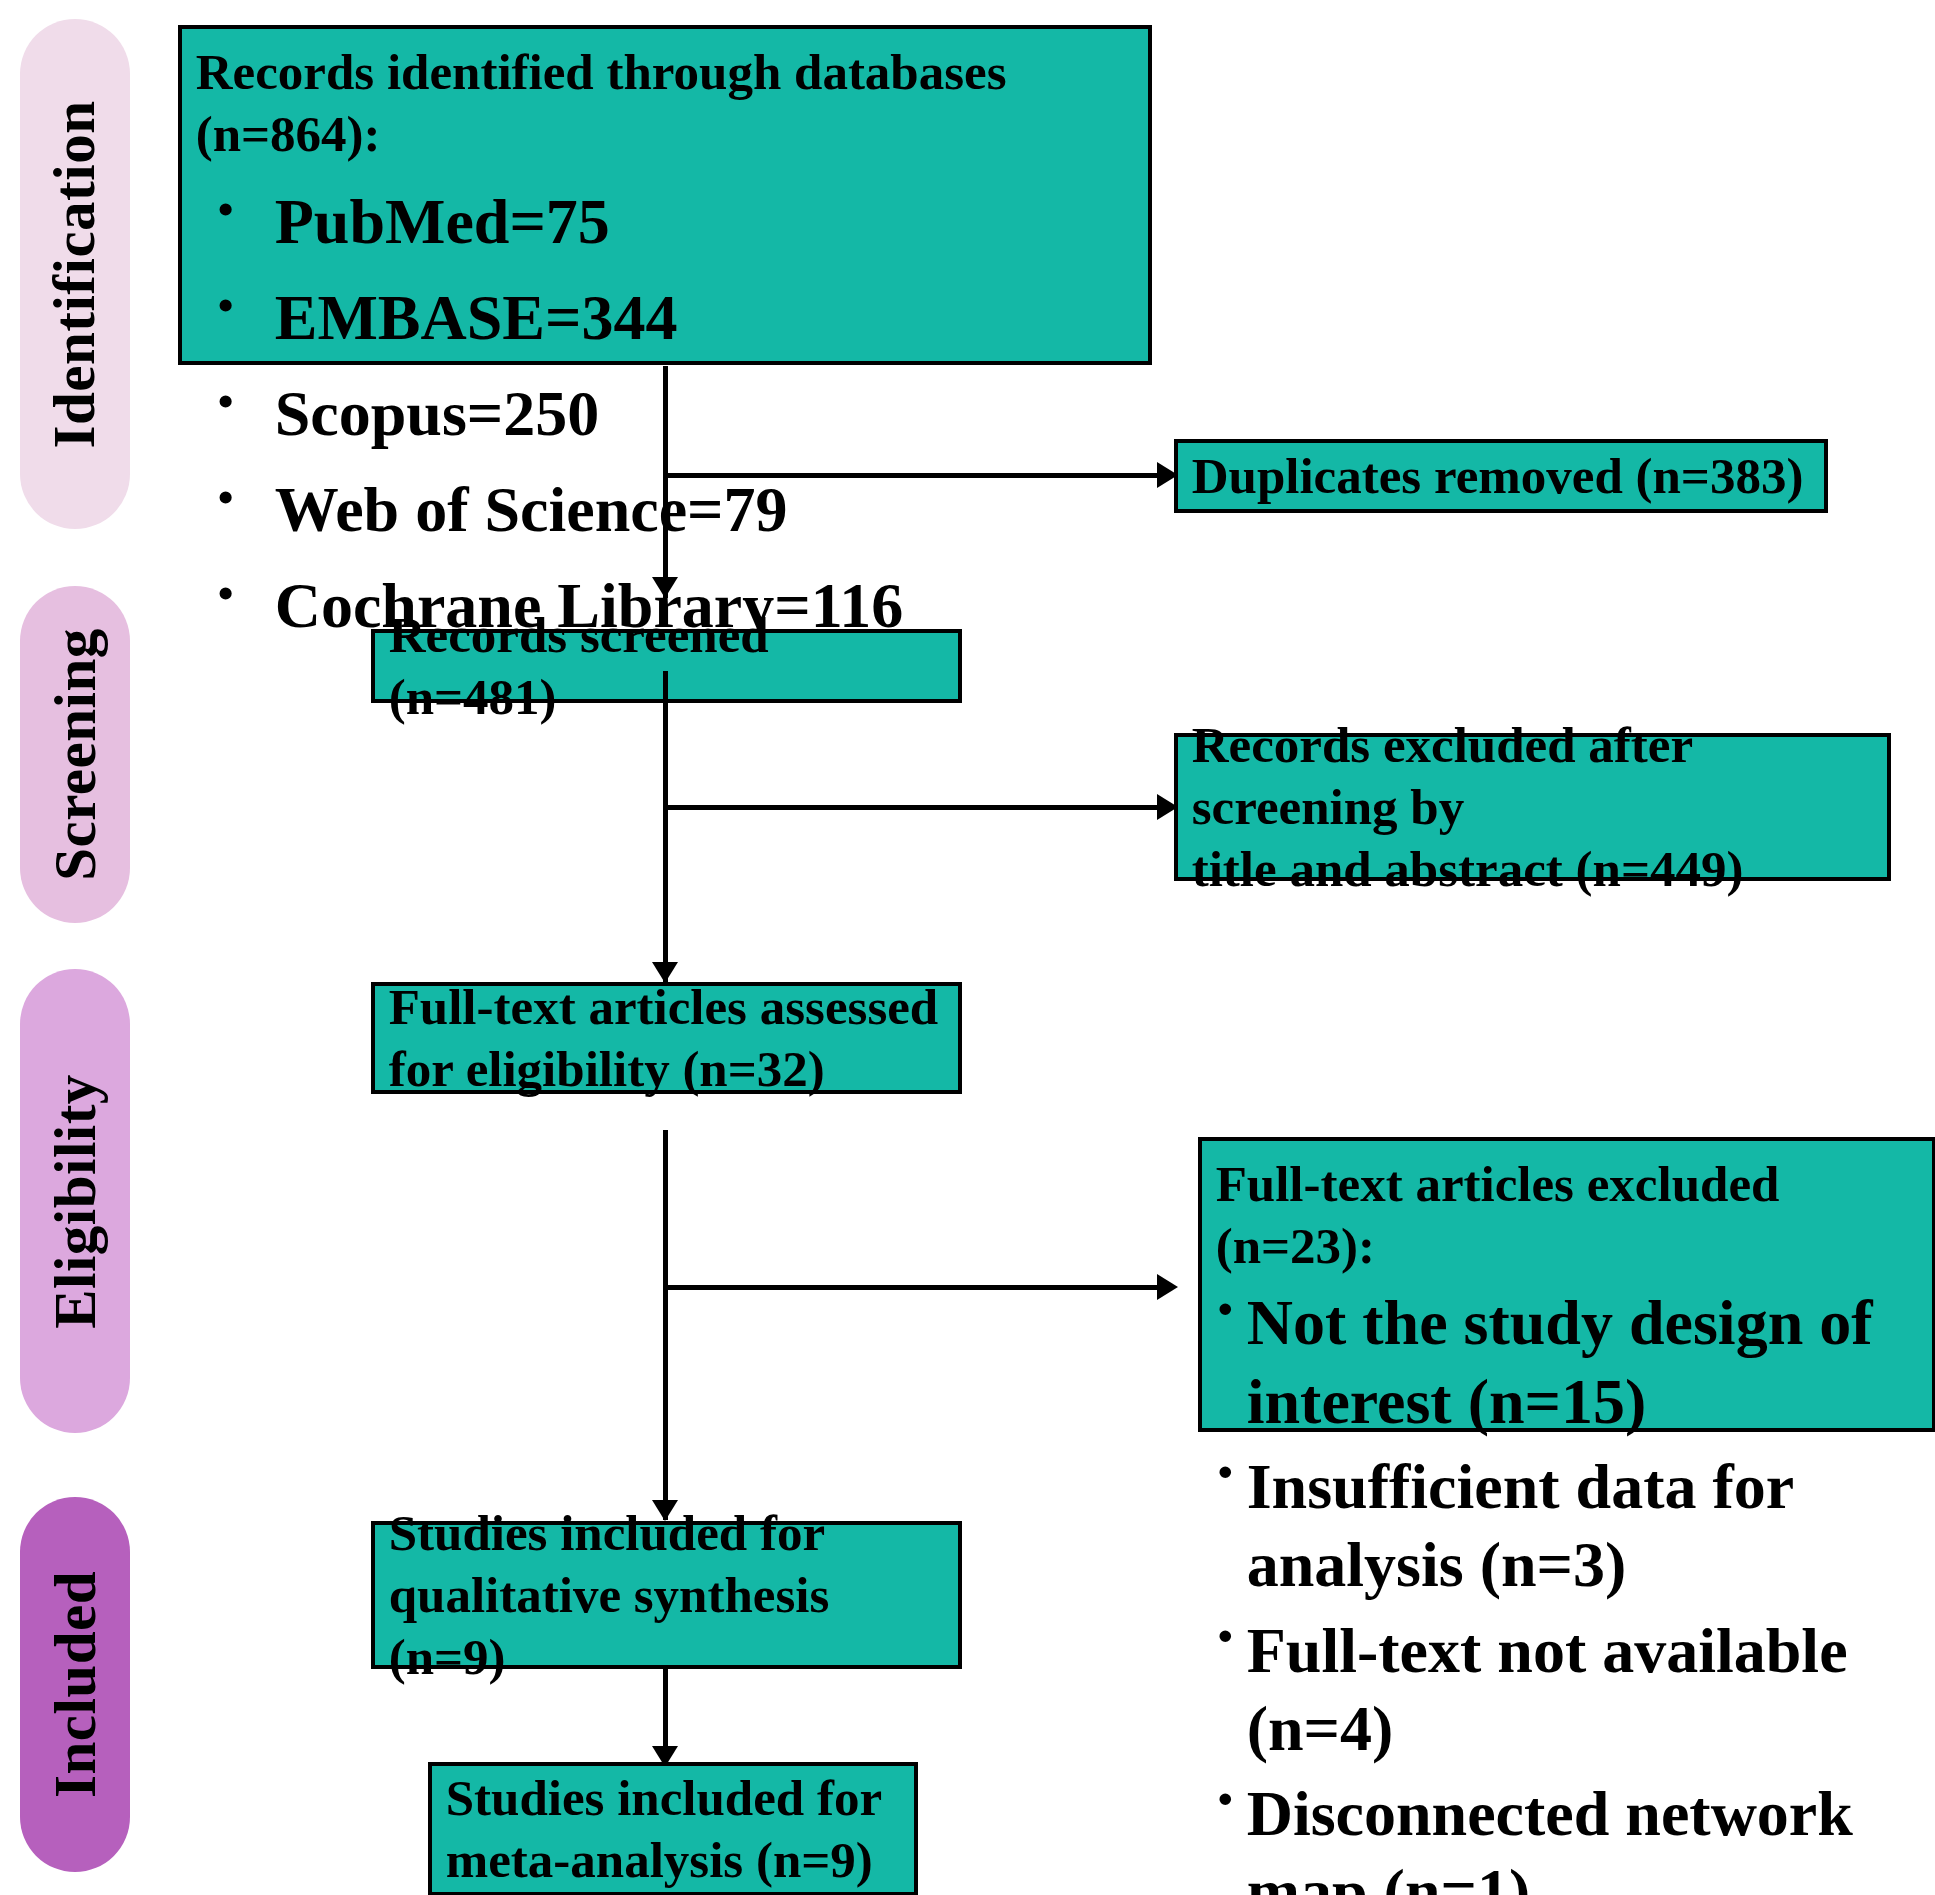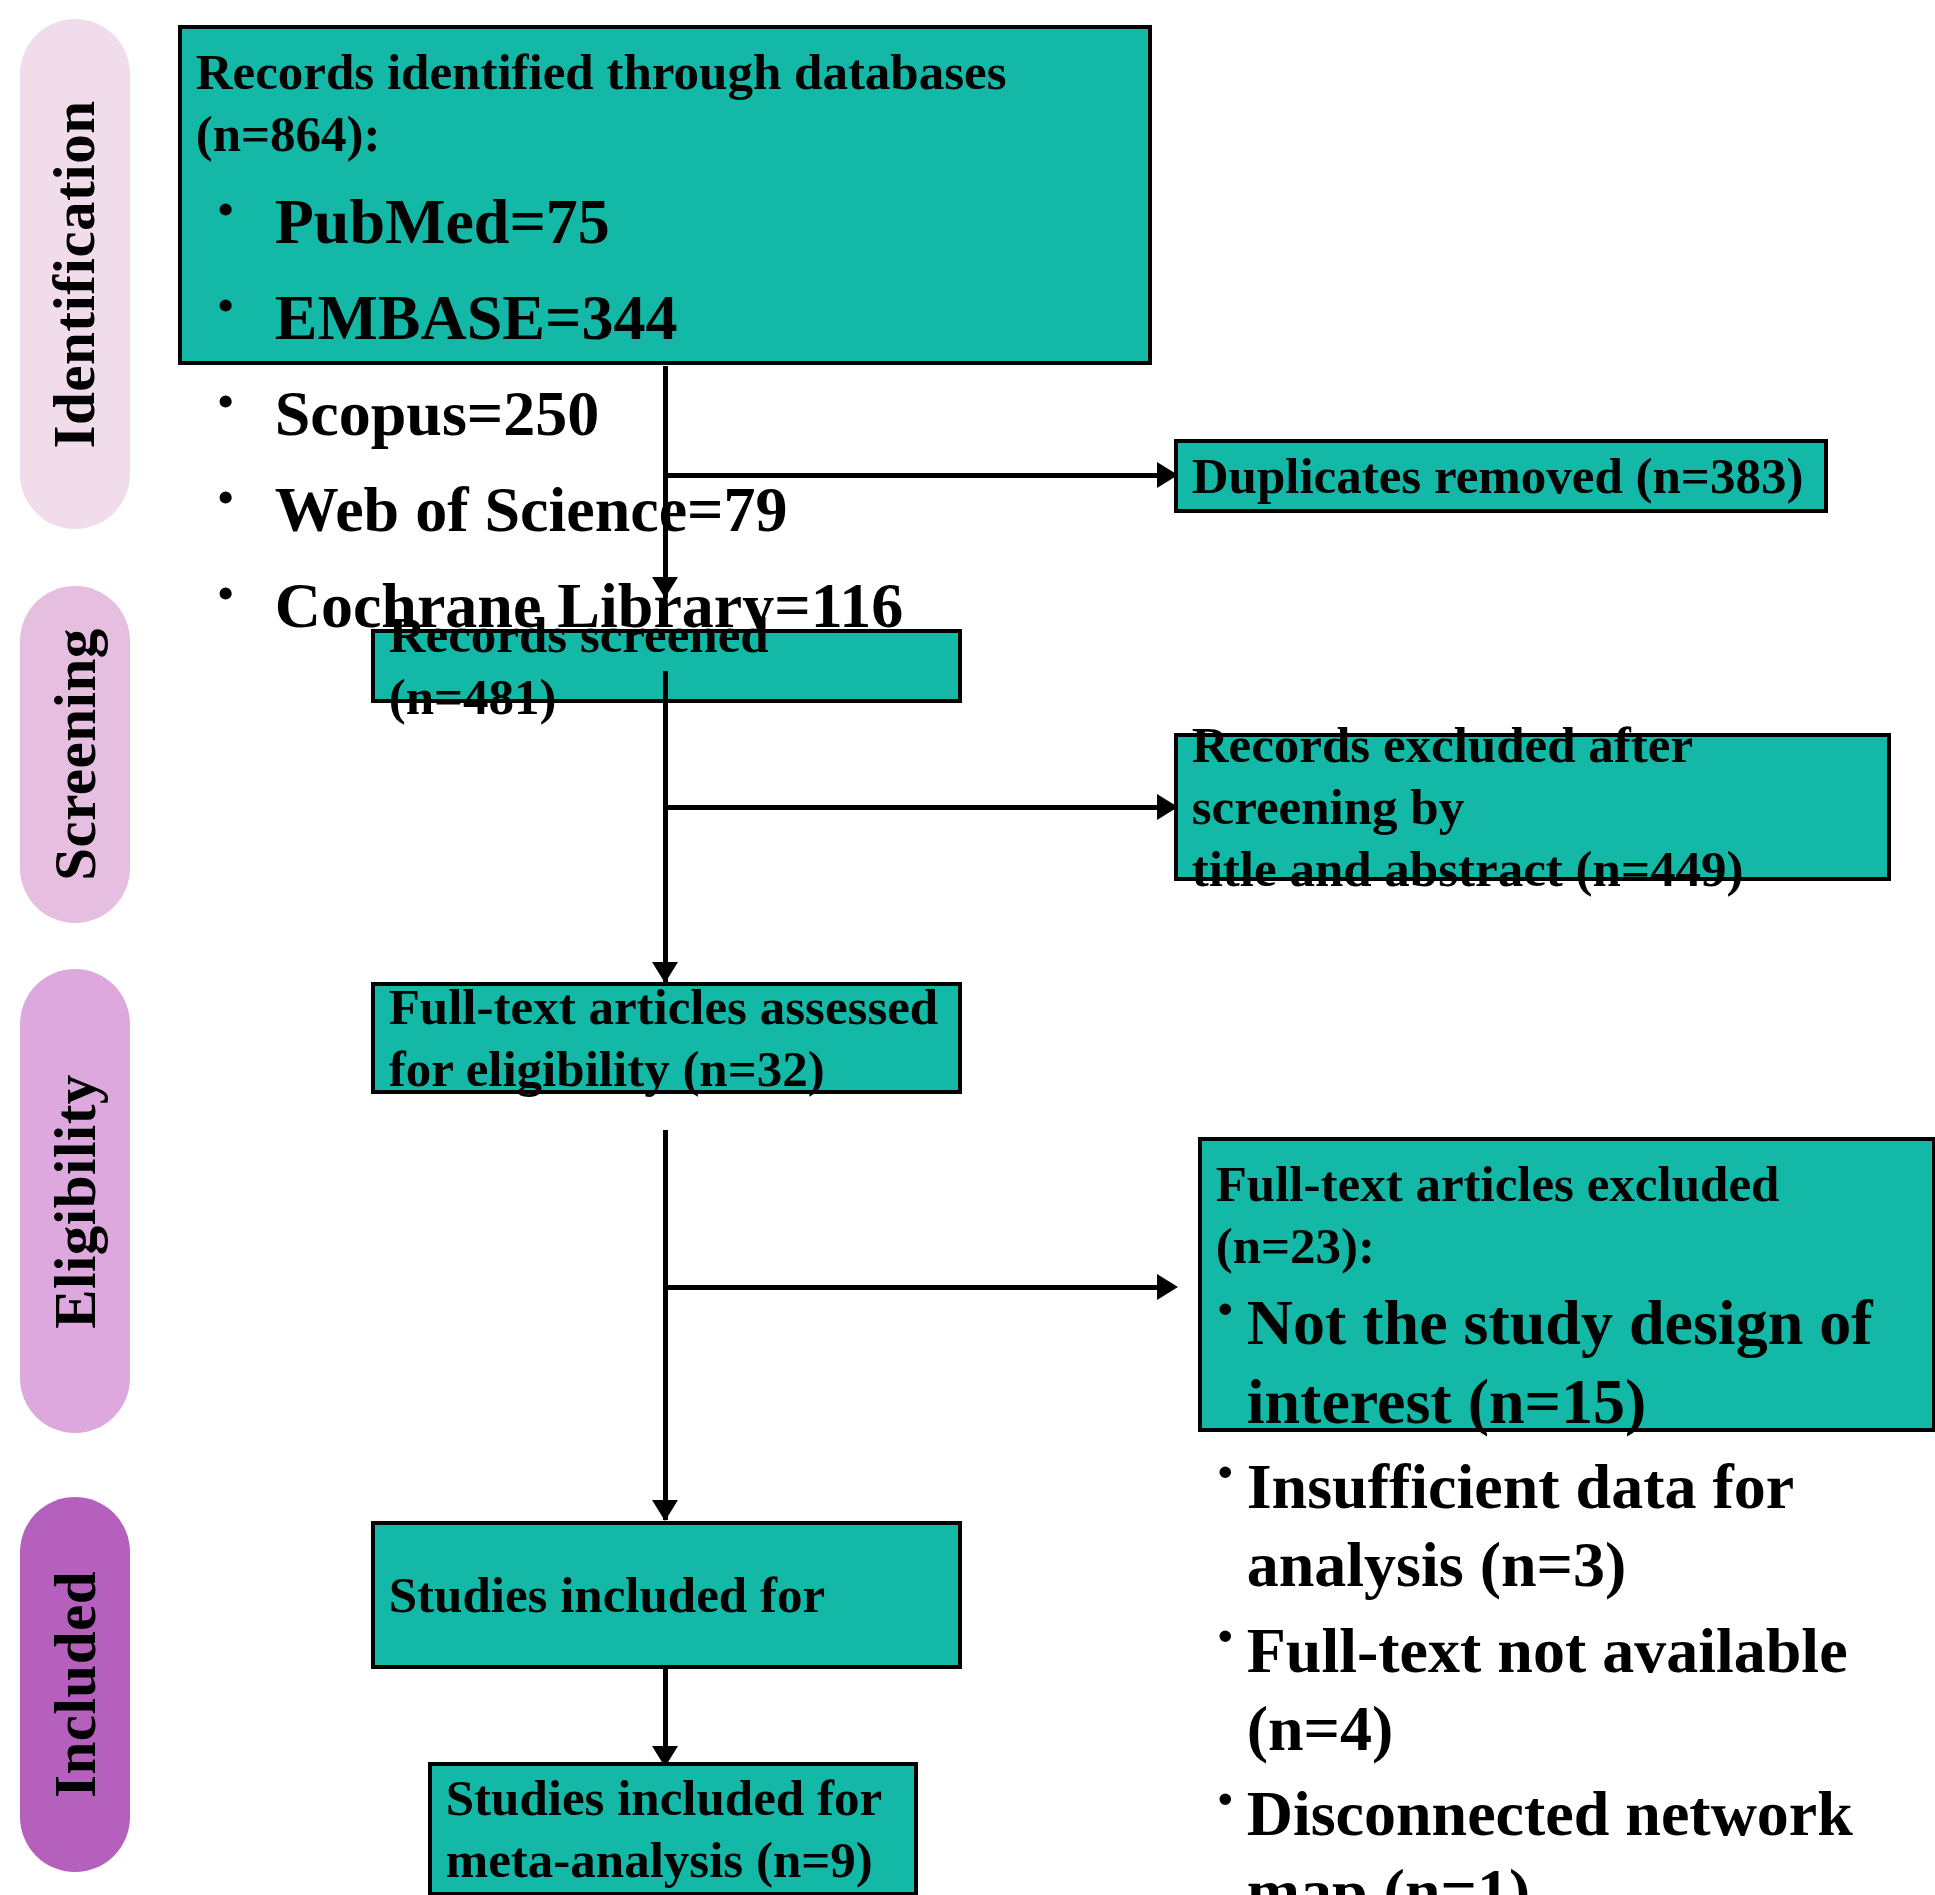--- a/index.html
+++ b/index.html
@@ -187,20 +187,21 @@
     <ul class="bullets tight">
       <li>Not the study design of interest (n=15)</li>
       <li>Insufficient data for analysis (n=3)</li>
       <li>Full-text not available (n=4)</li>
       <li>Disconnected network map (n=1)</li>
     </ul>
   </div>
 
   <div class="flow-box" style="left:371px; top:1521px; width:591px; height:148px;">
     <div class="box-title">Studies included for</div>
+    <div class="box-title">qualitative synthesis (n=9)</div>
   </div>
 
   <div class="vline" style="left:663px; top:1668px; width:4.7px; height:100px;"></div>
   <div class="arrow-down" style="left:652px; top:1746px;"></div>
 
   <div class="flow-box" style="left:428px; top:1762px; width:490px; height:134px;">
     <div class="box-title">Studies included for</div>
     <div class="box-title">meta-analysis (n=9)</div>
   </div>
 

